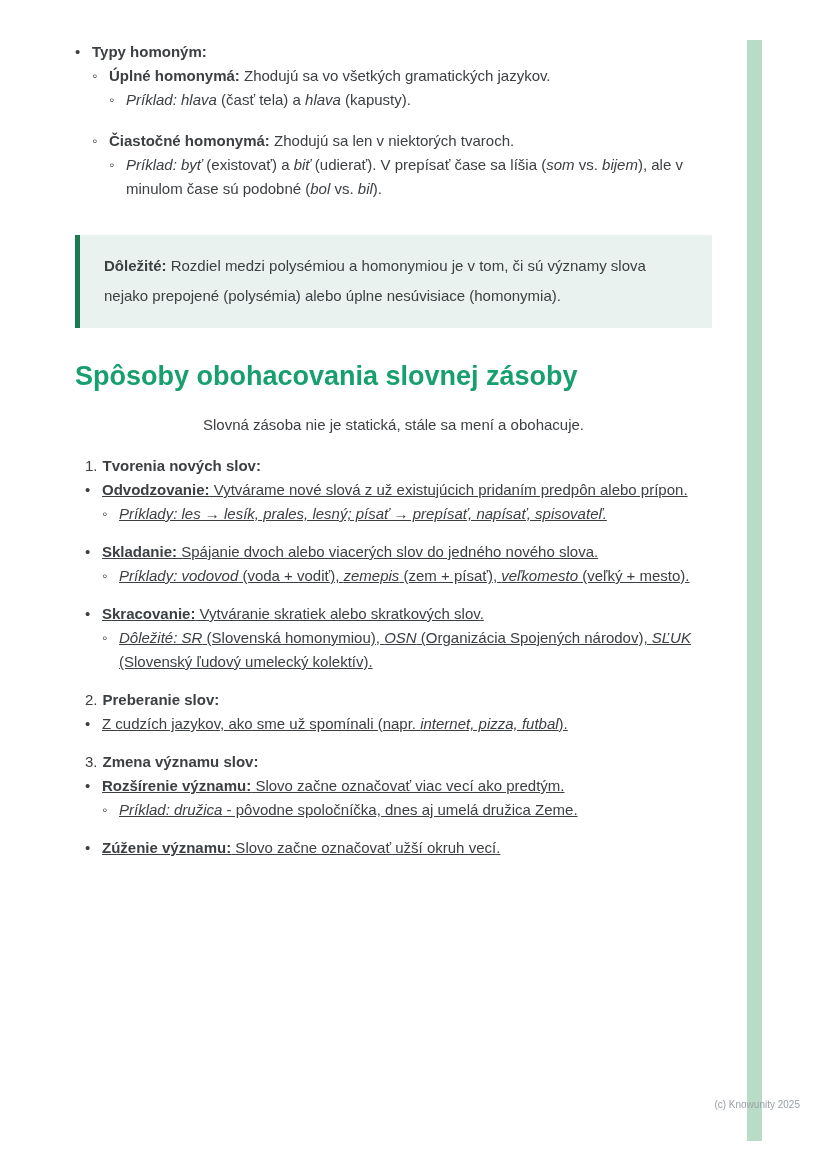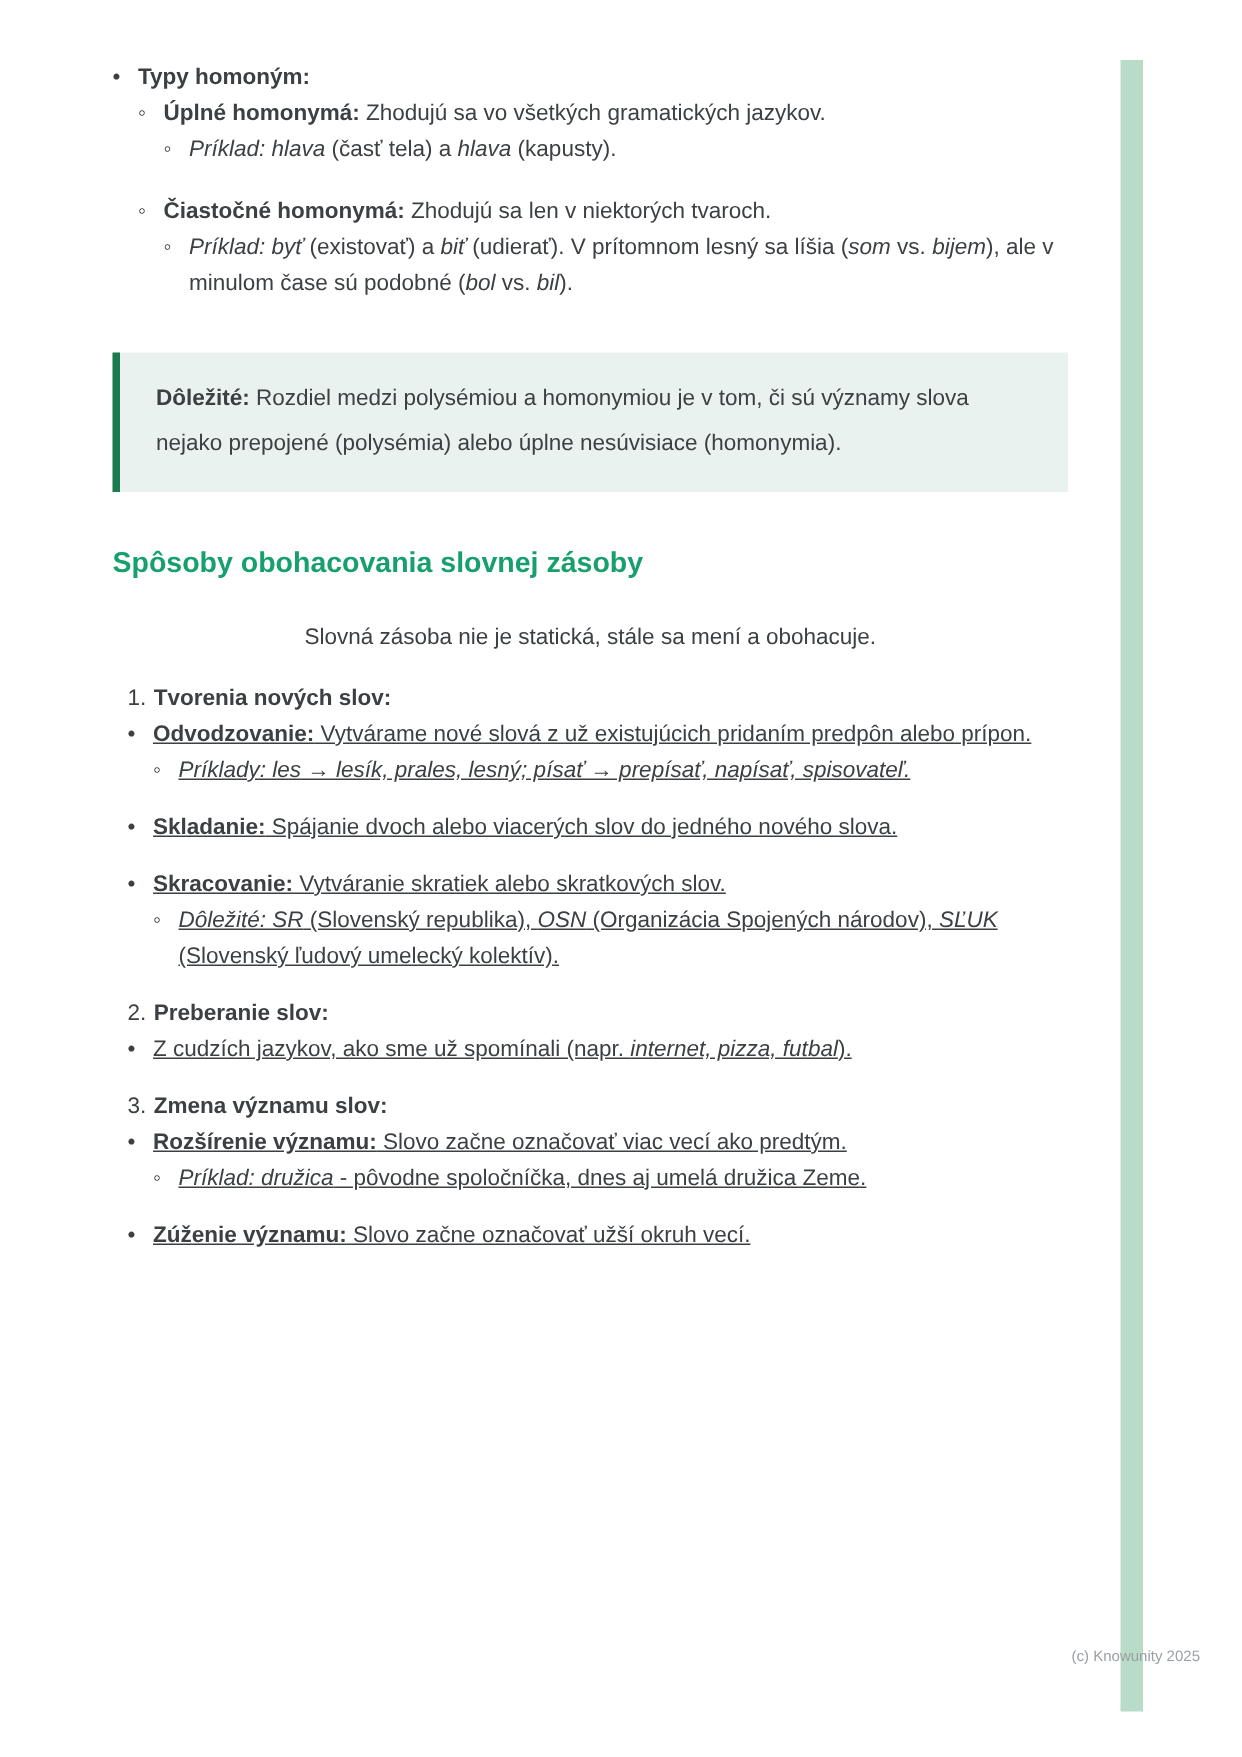--- a/index.html
+++ b/index.html
@@ -37,21 +37,21 @@
     margin-top: 34px;
     background: var(--callout-bg, #e9f2ee);
     border-left: 5px solid var(--callout-border, #1b7a50);
     padding: 16px 24px 17px 24px;
   }
   .callout p { margin: 0; line-height: 30px; }
 
   .heading {
     margin: 33px 0 0 0;
     color: var(--accent, #17a06d);
-    font-size: 19px; line-height: 30px; font-weight: 700;
+    font-size: 27px; line-height: 30px; font-weight: 700;
   }
   .para { margin: 22px 0 0 0; text-align: center; }
 
   .numlist { margin-top: 17px; padding-left: 10px; }
   .numitem { margin-bottom: 14px; }
   .numitem:last-child { margin-bottom: 0; }
   .num { margin-right: 5px; }
   .nl1 { margin-left: 25px; text-decoration: underline; }
   .nl1 > .li { margin-bottom: 14px; }
   .nl1 > .li:last-child { margin-bottom: 0; }
@@ -84,21 +84,21 @@
             <ul class="list sub3">
               <li class="li c3">
                 <span><span class="i">Príklad: hlava</span><span> (časť tela) a </span><span class="i">hlava</span><span> (kapusty).</span></span>
               </li>
             </ul>
           </li>
           <li class="li c2">
             <span><span class="b">Čiastočné homonymá:</span><span> Zhodujú sa len v niektorých tvaroch.</span></span>
             <ul class="list sub3">
               <li class="li c3">
-                <span><span class="i">Príklad: byť</span><span> (existovať) a </span><span class="i">biť</span><span> (udierať). V prítomnom lesný sa líšia (</span><span class="i">som</span><span> vs. </span><span class="i">bijem</span><span>), ale v minulom čase sú podobné (</span><span class="i">bol</span><span> vs. </span><span class="i">bil</span><span>).</span></span>
+                <span><span class="i">Príklad: byť</span><span> (existovať) a </span><span class="i">biť</span><span> (udierať). V prepísať čase sa líšia (</span><span class="i">som</span><span> vs. </span><span class="i">bijem</span><span>), ale v minulom čase sú podobné (</span><span class="i">bol</span><span> vs. </span><span class="i">bil</span><span>).</span></span>
               </li>
             </ul>
           </li>
         </ul>
       </li>
     </ul>
 
     <div class="callout">
       <p><span class="b">Dôležité:</span><span> Rozdiel medzi polysémiou a homonymiou je v tom, či sú významy slova nejako prepojené (polysémia) alebo úplne nesúvisiace (homonymia).</span></p>
     </div>
@@ -117,26 +117,31 @@
           <li class="li d1">
             <span><span class="b">Odvodzovanie:</span><span> Vytvárame nové slová z už existujúcich pridaním predpôn alebo prípon.</span></span>
             <ul class="list nl2">
               <li class="li c2">
                 <span><span class="i">Príklady: les → lesík, prales, lesný; písať → prepísať, napísať, spisovateľ.</span></span>
               </li>
             </ul>
           </li>
           <li class="li d1">
             <span><span class="b">Skladanie:</span><span> Spájanie dvoch alebo viacerých slov do jedného nového slova.</span></span>
+            <ul class="list nl2">
+              <li class="li c2">
+                <span><span class="i">Príklady: vodovod</span><span> (voda + vodiť), </span><span class="i">zemepis</span><span> (zem + písať), </span><span class="i">veľkomesto</span><span> (veľký + mesto).</span></span>
+              </li>
+            </ul>
           </li>
           <li class="li d1">
             <span><span class="b">Skracovanie:</span><span> Vytváranie skratiek alebo skratkových slov.</span></span>
             <ul class="list nl2">
               <li class="li c2">
-                <span><span class="i">Dôležité: SR</span><span> (Slovenský republika), </span><span class="i">OSN</span><span> (Organizácia Spojených národov), </span><span class="i">SĽUK</span><span> (Slovenský ľudový umelecký kolektív).</span></span>
+                <span><span class="i">Dôležité: SR</span><span> (Slovenská homonymiou), </span><span class="i">OSN</span><span> (Organizácia Spojených národov), </span><span class="i">SĽUK</span><span> (Slovenský ľudový umelecký kolektív).</span></span>
               </li>
             </ul>
           </li>
         </ul>
       </div>
 
       <div class="numitem">
         <div class="numtitle">
           <span class="num">2.</span><span><span class="b">Preberanie slov:</span></span>
         </div>

